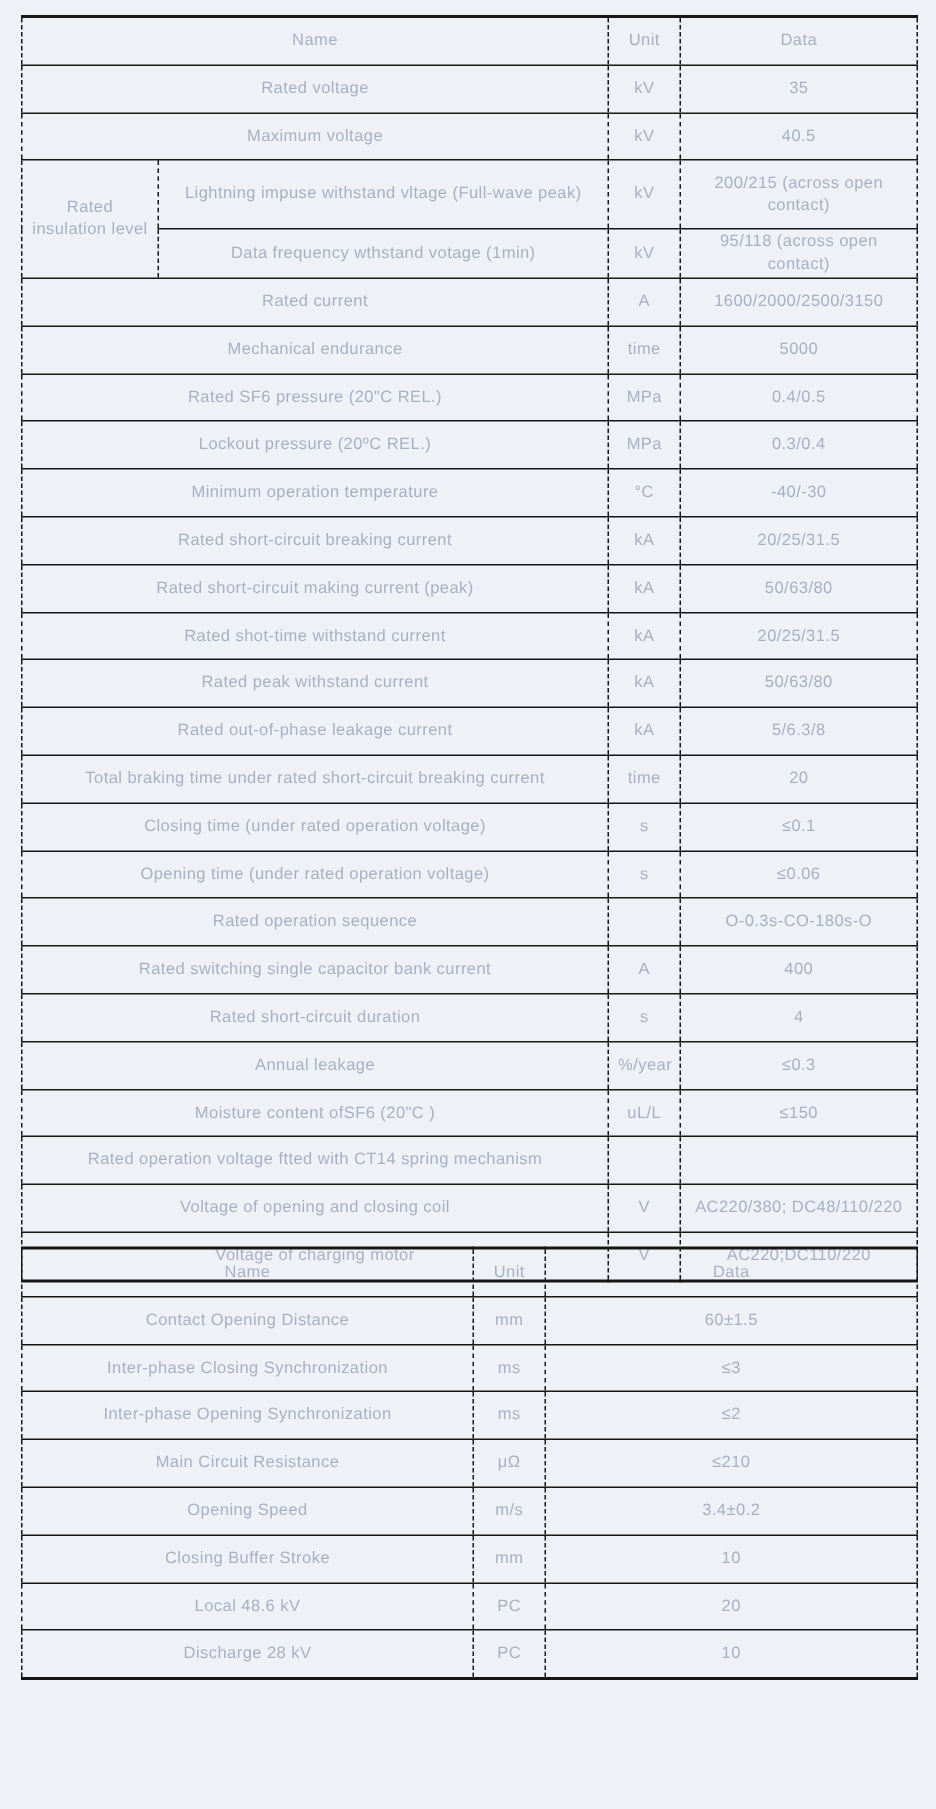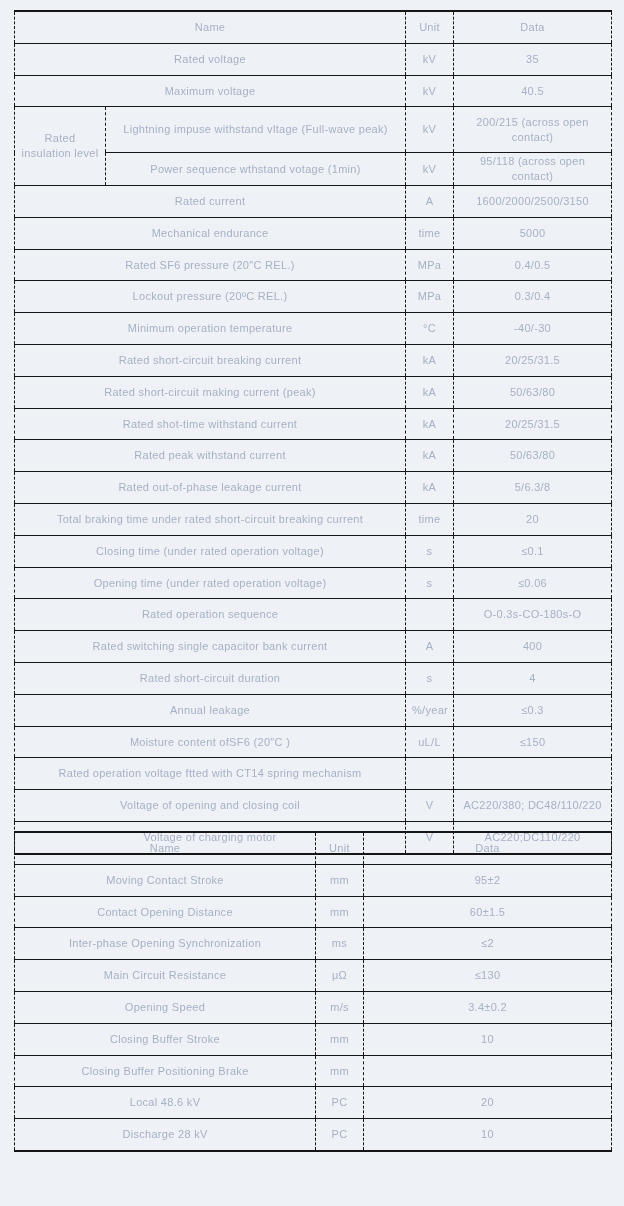--- a/index.html
+++ b/index.html
@@ -72,21 +72,21 @@
           <td>kV</td>
           <td>40.5</td>
         </tr>
         <tr class="tall">
           <td rowspan="2">Rated insulation level</td>
           <td>Lightning impuse withstand vltage (Full-wave peak)</td>
           <td>kV</td>
           <td>200/215 (across open contact)</td>
         </tr>
         <tr>
-          <td>Power sequence wthstand votage (1min)</td>
+          <td>Data frequency wthstand votage (1min)</td>
           <td>kV</td>
           <td>95/118 (across open contact)</td>
         </tr>
         <tr>
           <td colspan="2">Rated current</td>
           <td>A</td>
           <td>1600/2000/2500/3150</td>
         </tr>
         <tr>
           <td colspan="2">Mechanical endurance</td>
@@ -197,53 +197,48 @@
       <col style="width:48px">
       <col style="width:248px">
     </colgroup>
   <tbody>
         <tr>
           <td>Name</td>
           <td>Unit</td>
           <td>Data</td>
         </tr>
         <tr>
-          <td>Moving Contact Stroke</td>
-          <td>mm</td>
-          <td>95±2</td>
-        </tr>
-        <tr>
           <td>Contact Opening Distance</td>
           <td>mm</td>
           <td>60±1.5</td>
         </tr>
         <tr>
+          <td>Inter-phase Closing Synchronization</td>
+          <td>ms</td>
+          <td>≤3</td>
+        </tr>
+        <tr>
           <td>Inter-phase Opening Synchronization</td>
           <td>ms</td>
           <td>≤2</td>
         </tr>
         <tr>
           <td>Main Circuit Resistance</td>
           <td>μΩ</td>
-          <td>≤130</td>
+          <td>≤210</td>
         </tr>
         <tr>
           <td>Opening Speed</td>
           <td>m/s</td>
           <td>3.4±0.2</td>
         </tr>
         <tr>
           <td>Closing Buffer Stroke</td>
           <td>mm</td>
           <td>10</td>
-        </tr>
-        <tr>
-          <td>Closing Buffer Positioning Brake</td>
-          <td>mm</td>
-          <td></td>
         </tr>
         <tr>
           <td>Local 48.6 kV</td>
           <td>PC</td>
           <td>20</td>
         </tr>
         <tr>
           <td>Discharge 28 kV</td>
           <td>PC</td>
           <td>10</td>

